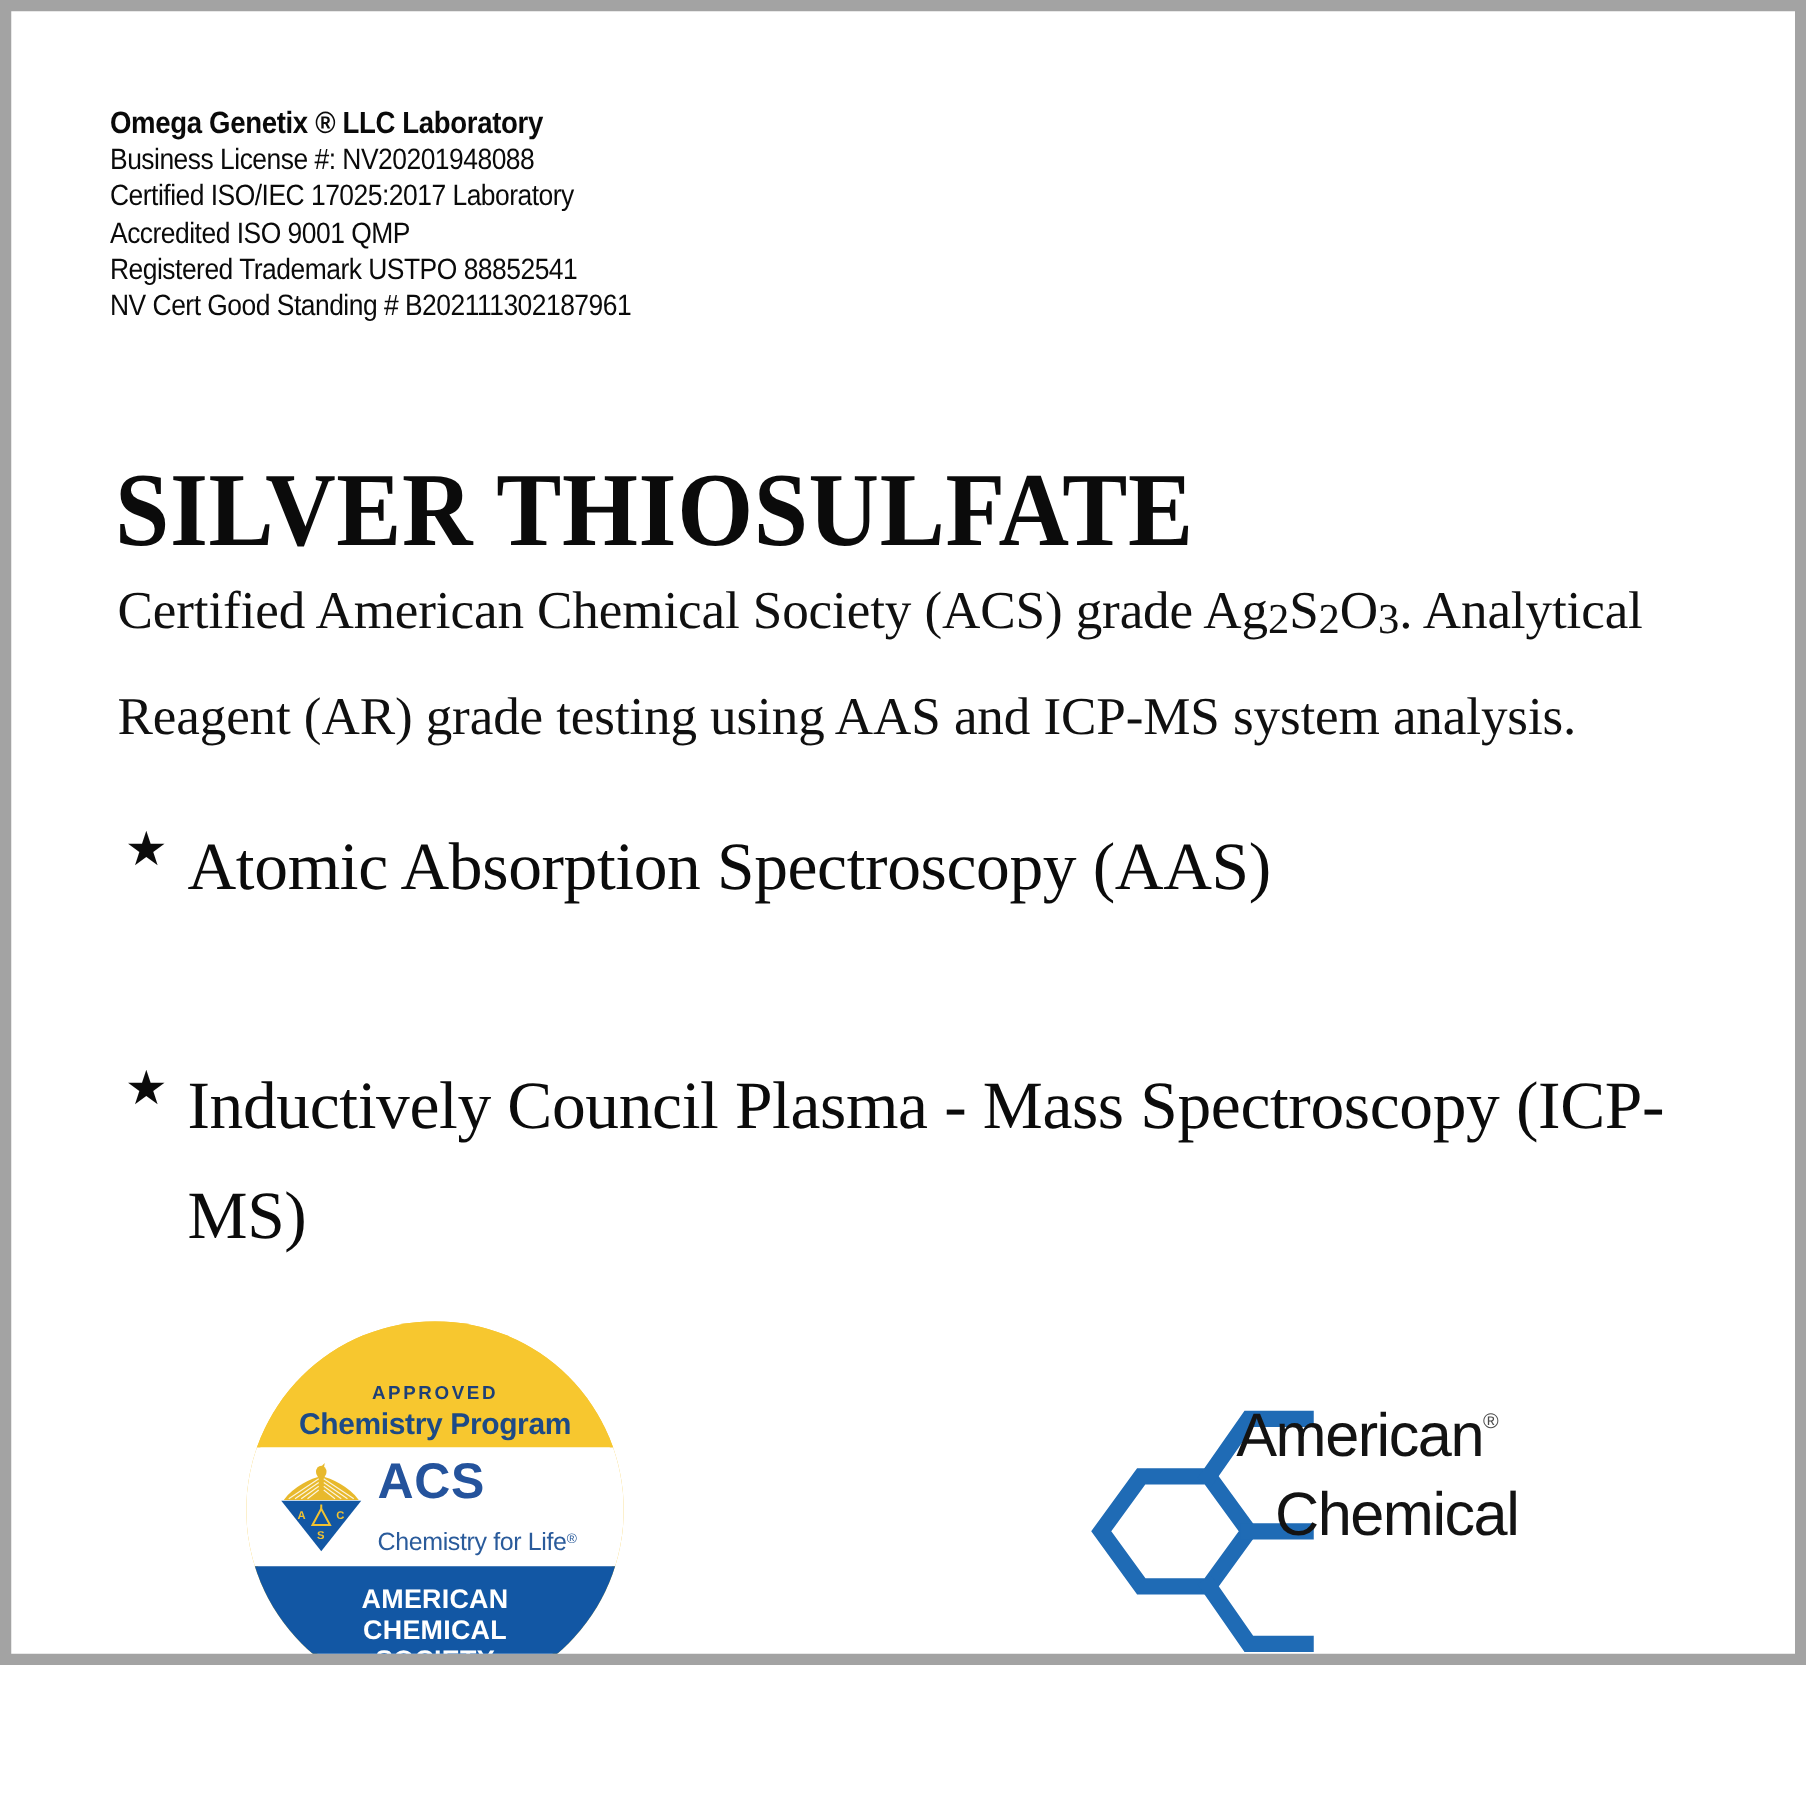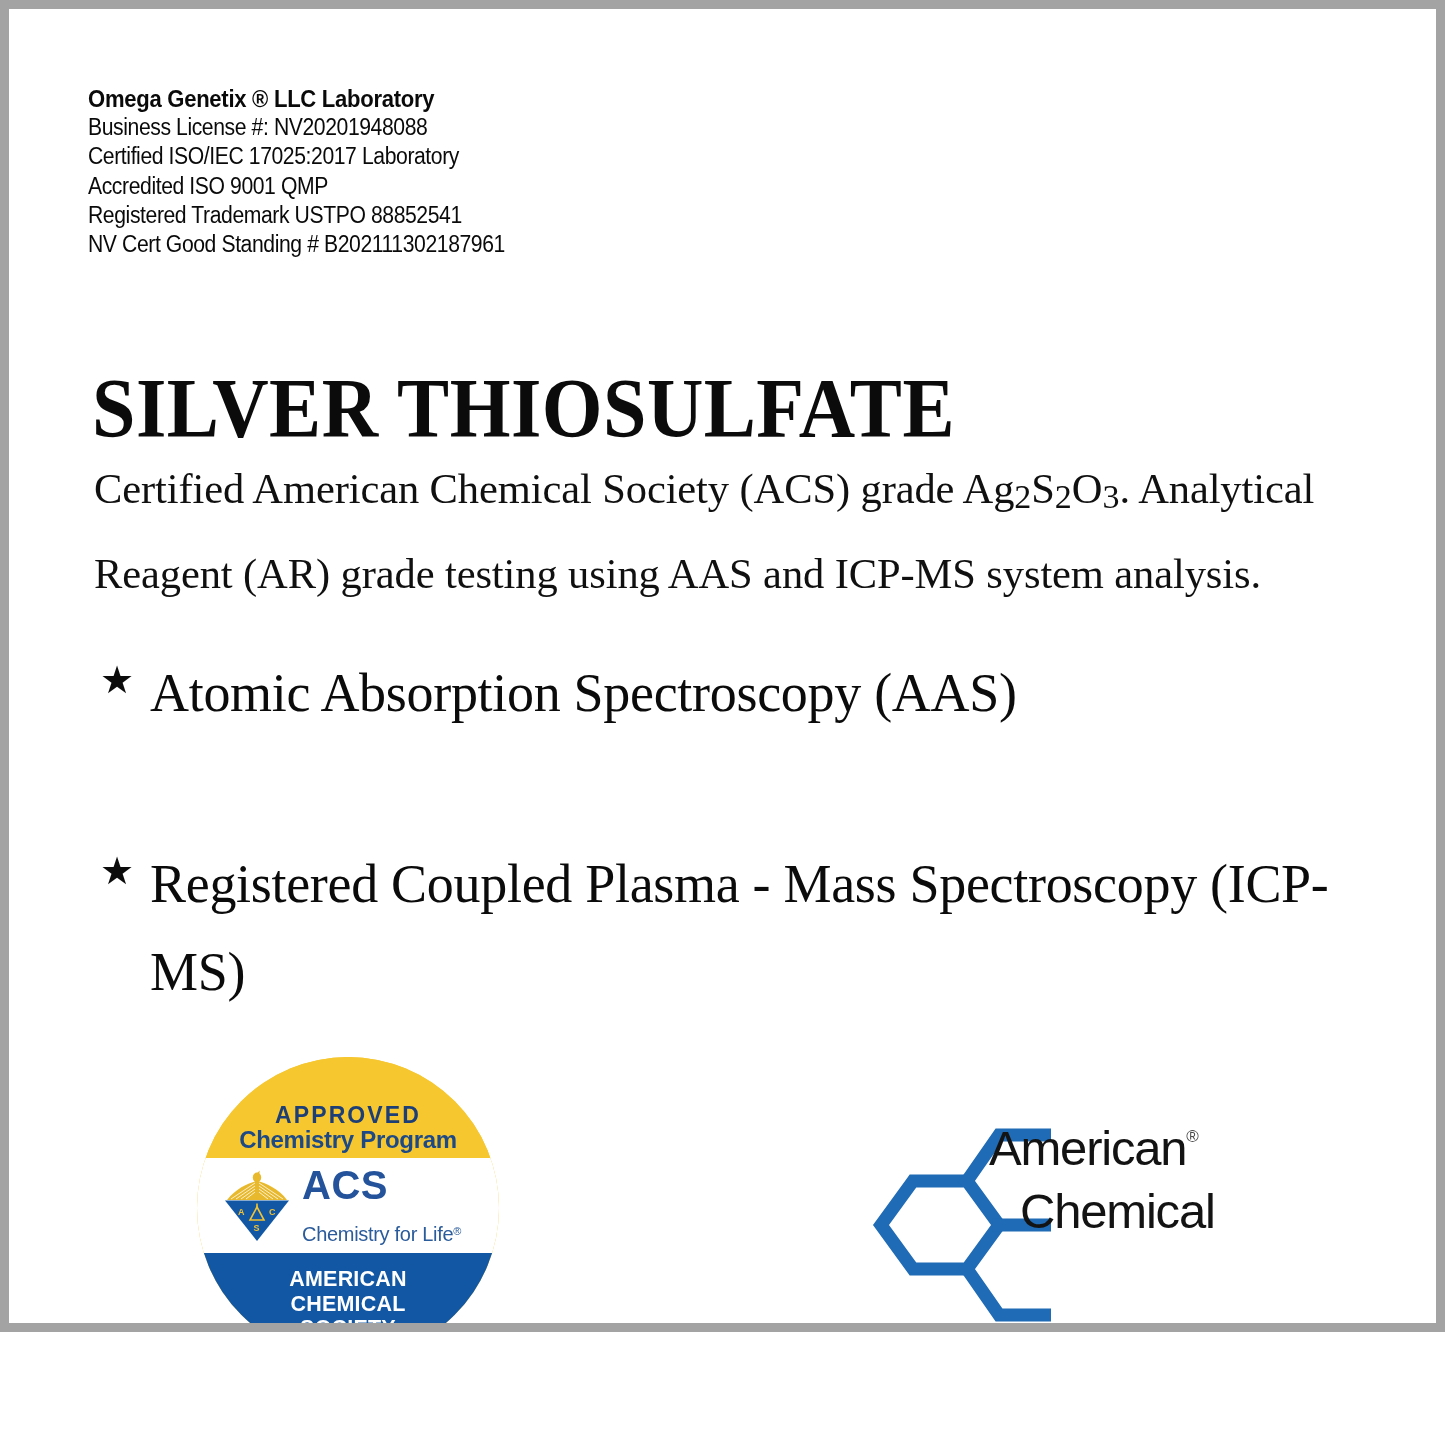--- a/index.html
+++ b/index.html
@@ -134,21 +134,21 @@
     display: flex;
     flex-direction: column;
     align-items: center;
     justify-content: flex-end;
     padding-bottom: 4px;
     box-sizing: border-box;
   }
   .acs-approved {
     font-family: "Liberation Sans", sans-serif;
     font-weight: bold;
-    font-size: 23px;
+    font-size: 15px;
     letter-spacing: 2.1px;
     color: #1d3f77;
     line-height: 22px;
   }
   .acs-program {
     font-family: "Liberation Sans", sans-serif;
     font-weight: bold;
     font-size: 24px;
     letter-spacing: -0.3px;
     color: #1d4a86;
@@ -272,21 +272,21 @@
     <span>Certified American Chemical Society (ACS) grade Ag</span><span class="sub">2</span><span>S</span><span class="sub">2</span><span>O</span><span class="sub">3</span><span>. Analytical Reagent (AR) grade testing using AAS and ICP-MS system analysis.</span>
   </p>
 
   <div class="bullets">
     <div class="bullet-row">
       <span class="bullet-star">★</span>
       <span class="bullet-text">Atomic Absorption Spectroscopy (AAS)</span>
     </div>
     <div class="bullet-row">
       <span class="bullet-star">★</span>
-      <span class="bullet-text">Registered Coupled Plasma - Mass Spectroscopy (ICP-MS)</span>
+      <span class="bullet-text">Inductively Council Plasma - Mass Spectroscopy (ICP-MS)</span>
     </div>
   </div>
 
   <div class="logos">
 
     <div class="acs-seal">
       <div class="acs-band-top">
         <div class="acs-approved">APPROVED</div>
         <div class="acs-program">Chemistry Program</div>
       </div>

